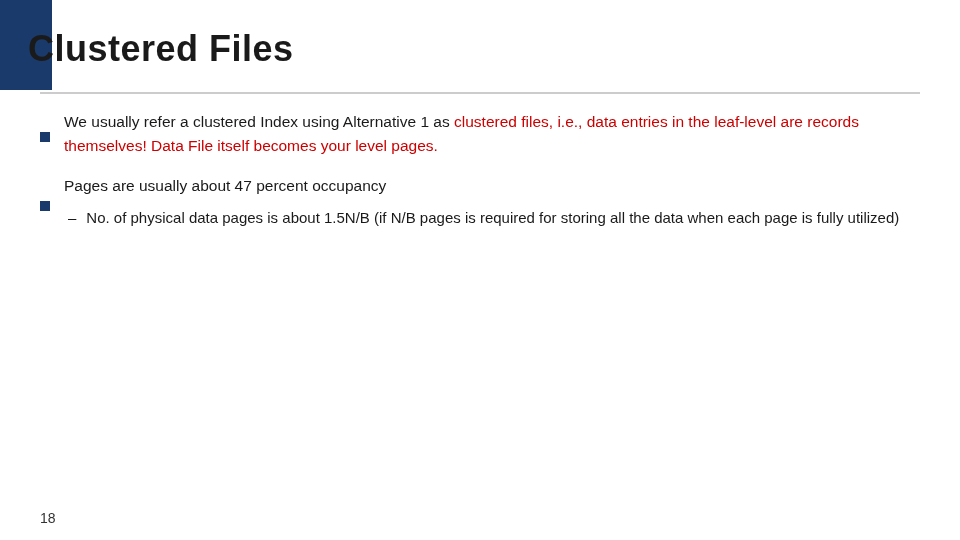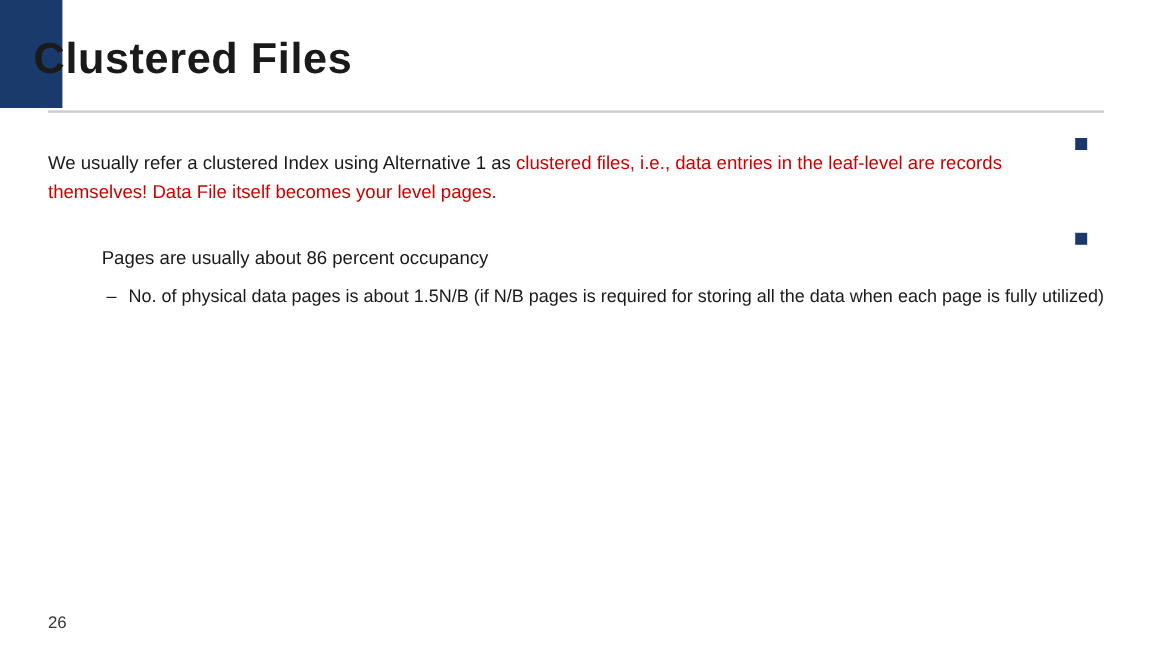--- a/index.html
+++ b/index.html
@@ -53,26 +53,25 @@
       bottom: 50px;
     }
 
     .bullet-list {
       list-style: none;
       padding: 0;
     }
 
     .bullet-item {
       display: flex;
-      align-items: flex-end;
+      align-items: center;
       margin-bottom: 16px;
       font-size: 15.5px;
       line-height: 1.55;
       color: #1a1a1a;
-      flex-direction: column;
     }
 
     .bullet-square {
       width: 10px;
       height: 10px;
       background: #1a3a6b;
       flex-shrink: 0;
       margin-top: 5px;
       margin-right: 14px;
     }
@@ -133,26 +132,26 @@
     <li class="bullet-item">
       <div class="bullet-square"></div>
       <div class="bullet-text">
         <span>We usually refer a clustered Index using Alternative 1 as </span><span class="red-text">clustered files, i.e., data entries in the leaf-level are records themselves! Data File itself becomes your level pages.</span>
       </div>
     </li>
 
     <li class="bullet-item">
       <div class="bullet-square"></div>
       <div class="bullet-text">
-        <span>Pages are usually about 86 percent occupancy</span>
+        <span>Pages are usually about 47 percent occupancy</span>
         <ul class="sub-list">
           <li class="sub-item">
             <span class="sub-dash">–</span>
             <span class="sub-text">No. of physical data pages is about 1.5N/B (if N/B pages is required for storing all the data when each page is fully utilized)</span>
           </li>
         </ul>
       </div>
     </li>
 
   </ul>
 </div>
 
-<div class="page-number">26</div>
+<div class="page-number">18</div>
 
 </body></html>

